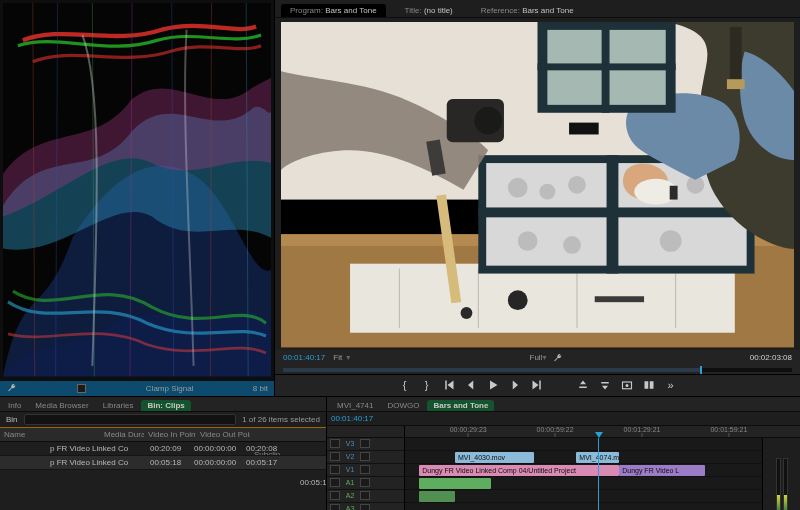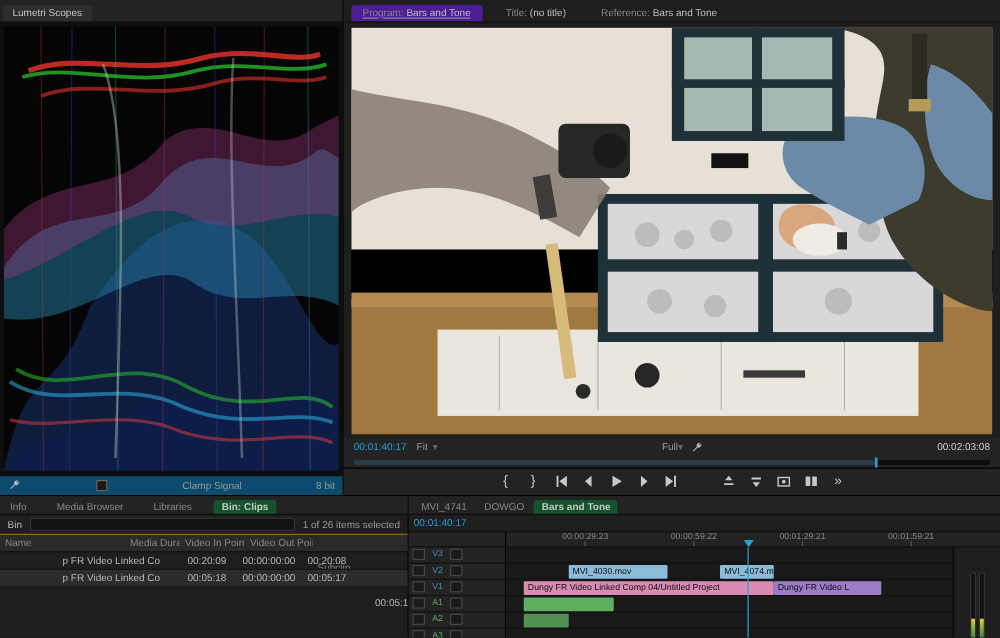--- a/index.html
+++ b/index.html
@@ -61,21 +61,21 @@
     padding-left: 6px; gap: 0;
     border-bottom: 1px solid #0c0c0c;
     font-size: 8px;
   }
   .prog-tab {
     padding: 2px 9px;
     color: #888; margin-right: 10px;
   }
   .prog-tab .lab { color: #888; }
   .prog-tab .val { color: #c2c2c2; }
-  .prog-tab.active { background: #4c1d95; border-radius: 3px 3px 0 0; text-decoration: underline; }
+  .prog-tab.active { background: #000000; border-radius: 3px 3px 0 0; }
   .program-viewer {
     flex: 1; background: #000;
     display: flex; align-items: center; justify-content: center;
     margin: 4px 6px 2px 6px;
     position: relative;
   }
   .program-viewer svg { width: 100%; height: 100%; display: block; }
   .prog-info {
     height: 16px; display: flex; align-items: center;
     padding: 0 8px; font-size: 8px;
@@ -98,21 +98,21 @@
   .tbtn svg { width: 12px; height: 12px; fill: #c8c8c8; }
 
   .bottom-row { flex: 1; display: flex; background: #1a1a1a; border-top: 1px solid #000; }
   .project-panel {
     flex: 0 0 275px; background: #1e1e1e;
     display: flex; flex-direction: column;
     border-right: 1px solid #000;
     font-size: 8px;
   }
   .proj-tabbar {
-    height: 15px; display: flex; align-items: flex-end; gap: 12px;
+    height: 15px; display: flex; align-items: flex-end; gap: 2px;
     padding-left: 2px; background: #232323;
     border-bottom: 1px solid #0c0c0c;
   }
   .proj-tab { padding: 1px 6px; color: #888; font-size: 8px; }
   .proj-tab.active { background: #14532d; color: #c8c8c8; border-radius: 3px 3px 0 0; font-weight: bold; }
   .proj-search {
     height: 16px; display: flex; align-items: center; padding: 0 6px;
     border-bottom: 1px solid #a16207;
   }
   .proj-search .field {
@@ -226,23 +226,20 @@
   .meter { width: 5px; height: 54px; background: #111; position: relative; border: 1px solid #333; }
   .meter .lvl { position: absolute; bottom: 0; left: 0; right: 0; height: 16px; background: linear-gradient(to top, #3a803a, #d6d63a); }
   .wrench { width: 10px; height: 10px; }
 </style>
 </head>
 <body>
 
 <div class="top-row">
 
   <div class="scopes-panel">
-    <div class="panel-tabbar">
-      <div class="tab">Lumetri Scopes</div>
-    </div>
     <div class="scopes-body">
       <svg viewBox="0 0 270 350" preserveAspectRatio="none">
         <rect width="270" height="350" fill="#050505"></rect>
 
         <path d="M0,350 C20,260 40,300 70,220 C110,160 150,140 190,160 C230,180 250,260 270,250 L270,350 Z" fill="#152f6e" opacity="0.55"></path>
         <path d="M0,350 C30,310 70,330 110,300 C150,280 200,305 240,290 C260,285 270,300 270,310 L270,350 Z" fill="#0e1e50" opacity="0.55"></path>
 
         <path d="M0,190 C40,130 90,170 130,120 C170,80 210,130 250,100 C260,90 270,110 270,100 L270,220 C230,200 190,230 150,200 C110,180 60,240 0,230 Z" fill="#2a8bb8" opacity="0.45"></path>
         <path d="M0,160 C40,110 90,140 130,90 C170,60 210,110 250,80 L270,70 L270,150 C230,140 190,170 150,150 C110,130 60,180 0,200 Z" fill="#b03a8a" opacity="0.35"></path>
 

